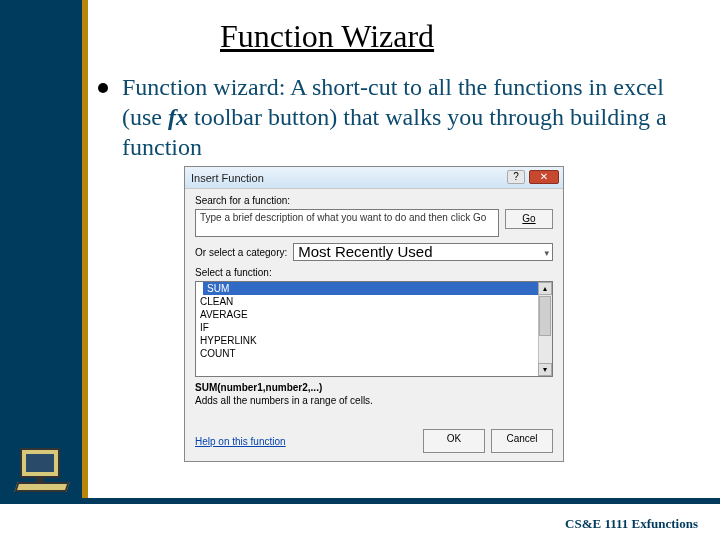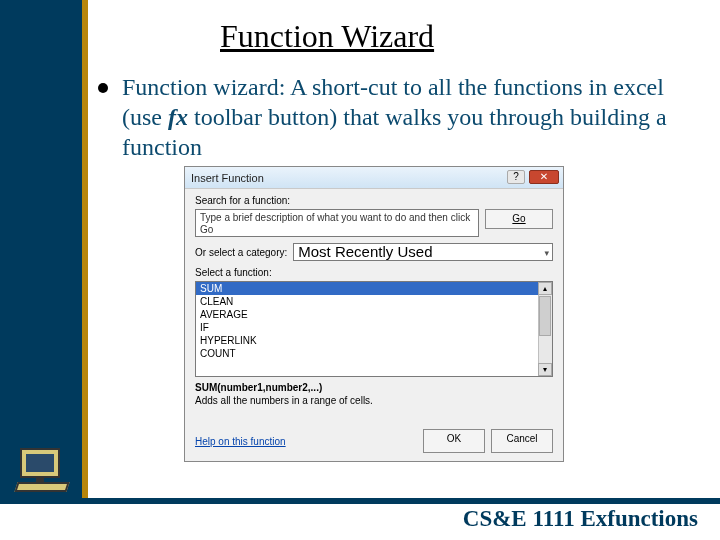--- a/index.html
+++ b/index.html
@@ -15,40 +15,40 @@
   .bullet-text .fx { font-style: italic; font-weight: bold; }
   .dialog { position: absolute; left: 184px; top: 166px; width: 380px; height: 296px; background: #f0f0f0; border: 1px solid #888; font-family: Tahoma, Arial, sans-serif; font-size: 10px; color: #000; }
   .dlg-title { height: 22px; background: linear-gradient(#eaf3fb,#d0e4f5); border-bottom: 1px solid #c9c9c9; display: flex; align-items: center; padding: 0 6px; position: relative; }
   .dlg-title-text { font-size: 11px; color: #222; }
   .dlg-close { position: absolute; right: 4px; top: 3px; width: 30px; height: 14px; background: #c8472f; border: 1px solid #8a2f1e; color: #fff; font-size: 10px; text-align: center; line-height: 12px; border-radius: 2px; }
   .dlg-help { position: absolute; right: 38px; top: 3px; width: 18px; height: 14px; background: #e8e8e8; border: 1px solid #aaa; font-size: 10px; text-align: center; line-height: 12px; border-radius: 2px; }
   .dlg-body { padding: 6px 10px 4px 10px; }
   .lbl { font-size: 10px; margin-bottom: 3px; display: block; }
   .search-row { display: flex; gap: 6px; align-items: flex-start; margin-bottom: 6px; }
   .search-box { flex: 1; height: 28px; background: #fff; border: 1px solid #7a7a7a; padding: 2px 4px; font-size: 10px; color: #333; line-height: 1.15; }
-  .go-btn { width: 68px; height: 20px; background: #f4f4f4; border: 1px solid #8a8a8a; font-size: 10px; text-align: center; line-height: 18px; text-decoration: underline; }
+  .go-btn { width: 48px; height: 20px; background: #f4f4f4; border: 1px solid #8a8a8a; font-size: 10px; text-align: center; line-height: 18px; text-decoration: underline; }
   .cat-row { display: flex; align-items: center; gap: 6px; margin-bottom: 6px; }
   .cat-row .lbl { margin: 0; }
   .cat-select { flex: 1; height: 18px; background: #fff; border: 1px solid #7a7a7a; padding: 0 4px; font-size: 15px; line-height: 16px; position: relative; }
   .cat-select::after { content: "▾"; position: absolute; right: 3px; top: 1px; font-size: 9px; color: #555; }
   .fn-list { width: 100%; height: 96px; background: #fff; border: 1px solid #7a7a7a; overflow: hidden; position: relative; }
   .fn-list .item { padding: 1px 4px; font-size: 10px; }
-  .fn-list .item.selected { background: #316ac5; color: #fff; }
+  .fn-list .item.selected { background: #316ac5; color: #fff; margin-left: 7px; }
   .fn-list .scrollbar { position: absolute; right: 0; top: 0; width: 14px; height: 100%; background: #e8e8e8; border-left: 1px solid #bfbfbf; }
   .fn-list .thumb { position: absolute; right: 1px; top: 14px; width: 12px; height: 40px; background: #cfcfcf; border: 1px solid #a9a9a9; }
   .fn-list .arrow { position: absolute; right: 0; width: 14px; height: 13px; background: #e0e0e0; border: 1px solid #a9a9a9; font-size: 8px; text-align: center; line-height: 11px; }
   .fn-list .arrow.up { top: 0; }
   .fn-list .arrow.dn { bottom: 0; }
   .sig { font-weight: bold; font-size: 10px; margin-top: 5px; }
   .desc { font-size: 10px; margin-top: 2px; margin-bottom: 20px; }
   .dlg-footer { position: absolute; bottom: 8px; left: 10px; right: 10px; display: flex; align-items: center; }
   .help-link { color: #0645ad; text-decoration: underline; font-size: 10px; cursor: pointer; }
   .spacer { flex: 1; }
   .btn { width: 62px; height: 24px; background: #f4f4f4; border: 1px solid #8a8a8a; font-size: 10px; text-align: center; line-height: 18px; margin-left: 6px; }
-  .footer-text { position: absolute; right: 22px; bottom: 8px; font-size: 23px; font-weight: bold; font-family: "Times New Roman", serif; color: #003a5d; }
+  .footer-text { position: absolute; right: 22px; bottom: 8px; font-size: 13px; font-weight: bold; font-family: "Times New Roman", serif; color: #003a5d; }
   .computer-icon { position: absolute; left: 16px; bottom: 44px; width: 52px; height: 48px; }
   .monitor { position: absolute; left: 4px; top: 0; width: 40px; height: 30px; background: #d8c97a; border: 2px solid #333; }
   .screen { position: absolute; left: 4px; top: 4px; width: 28px; height: 18px; background: #2a4a6a; }
   .stand { position: absolute; left: 20px; top: 30px; width: 8px; height: 4px; background: #333; }
   .base { position: absolute; left: 0; top: 34px; width: 52px; height: 10px; background: #d8c97a; border: 2px solid #333; transform: skewX(-18deg); }
 </style>
 </head>
 <body>
 
 <div class="slide">

